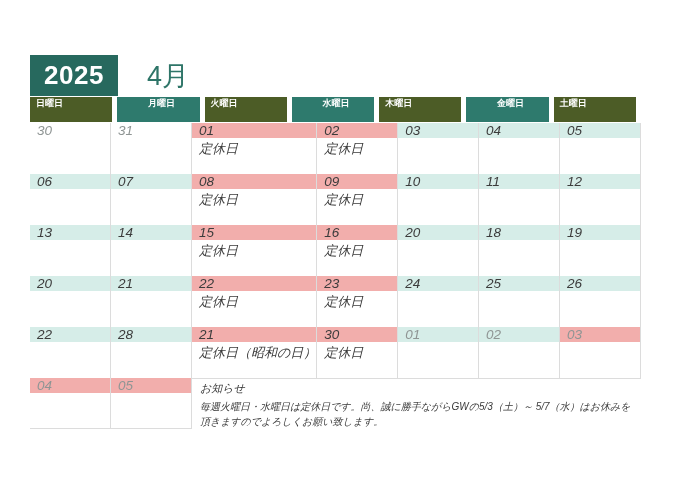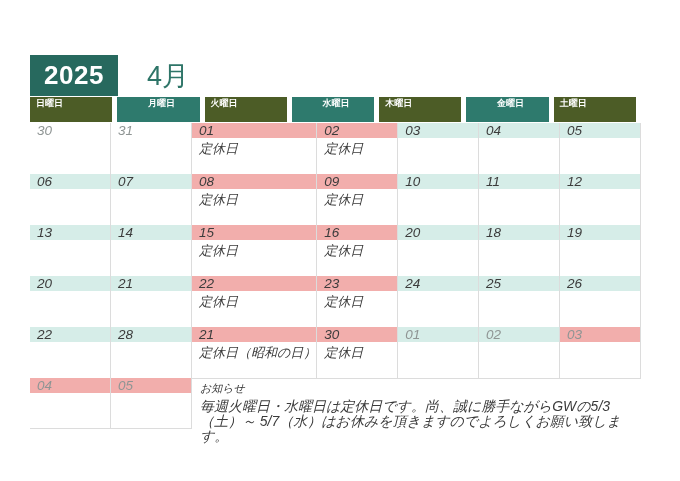--- a/index.html
+++ b/index.html
@@ -67,21 +67,21 @@
   }
 
   
   .notice-cell {
     grid-column: span 5;
     border-right: none;
     border-top: 1px solid var(--grid-line);
     padding: 2px 4px 0 8px;
   }
   .notice-heading { font-size: 11px; color: var(--note-text); margin-bottom: 3px; }
-  .notice-body { font-size: 14px; line-height: 15px; color: var(--note-text); }
+  .notice-body { font-size: 10px; line-height: 15px; color: var(--note-text); }
 </style>
 </head>
 <body>
 
 <div class="page">
   <div class="cal">
 
     <div class="title-row">
       <div class="year-box">2025</div>
       <div class="month-label">4月</div>

